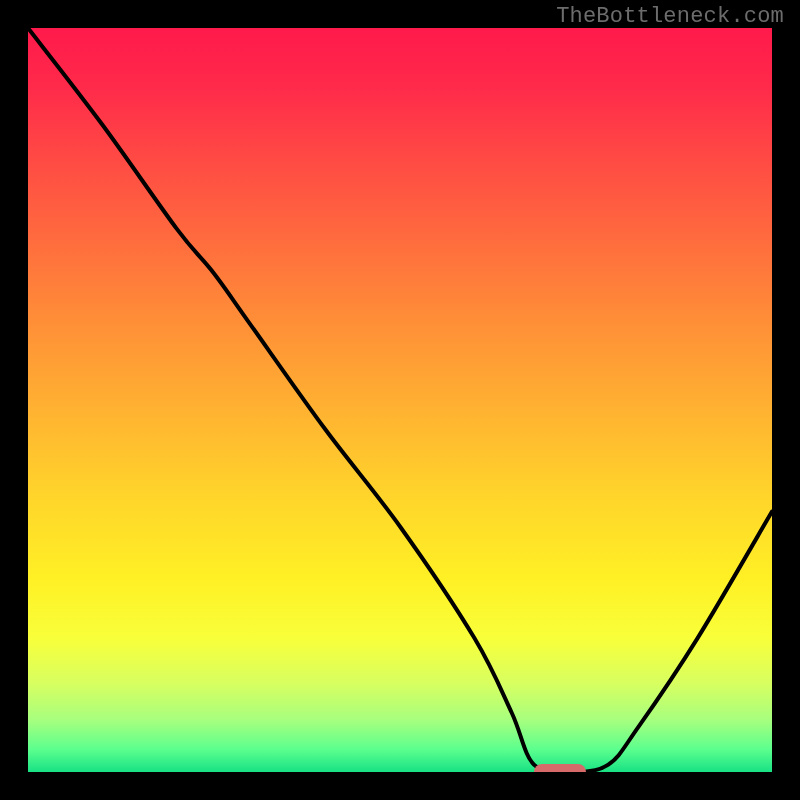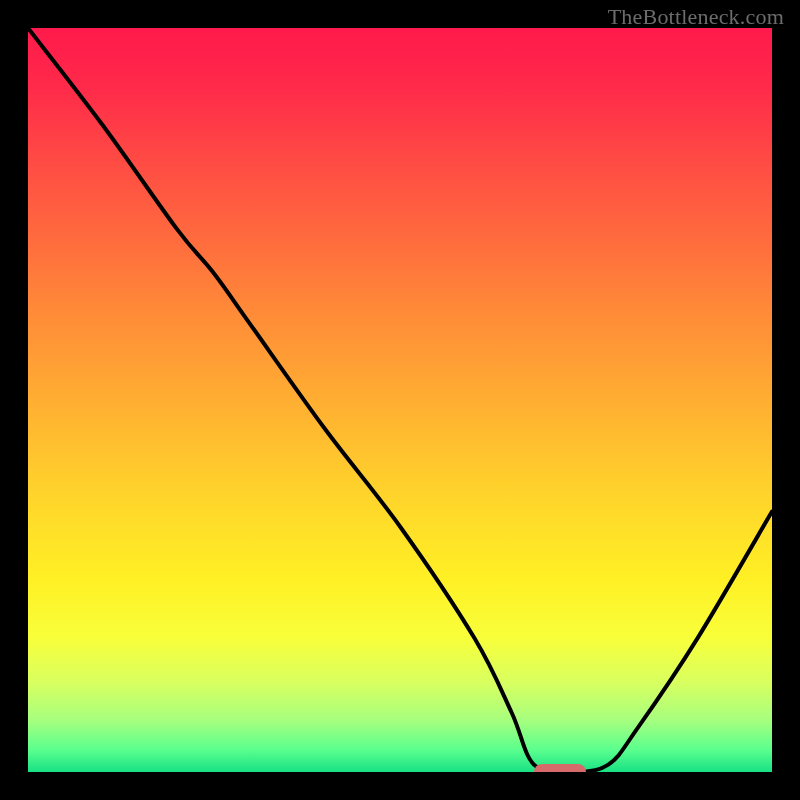--- a/index.html
+++ b/index.html
@@ -54,21 +54,21 @@
   }
   .min-marker {
     position: absolute;
     border-radius: 999px;
     background: #d66a6a; 
   }
   .watermark {
     position: absolute;
     top: 4px;
     right: 16px;
-    font-family: Liberation Serif, serif;
+    font-family: Liberation Mono, monospace;
     font-size: 22px;
     color: #6c6c6c;
     letter-spacing: 0.2px;
     user-select: none;
   }
 </style>
 </head>
 <body>
 
 <div class="frame">

